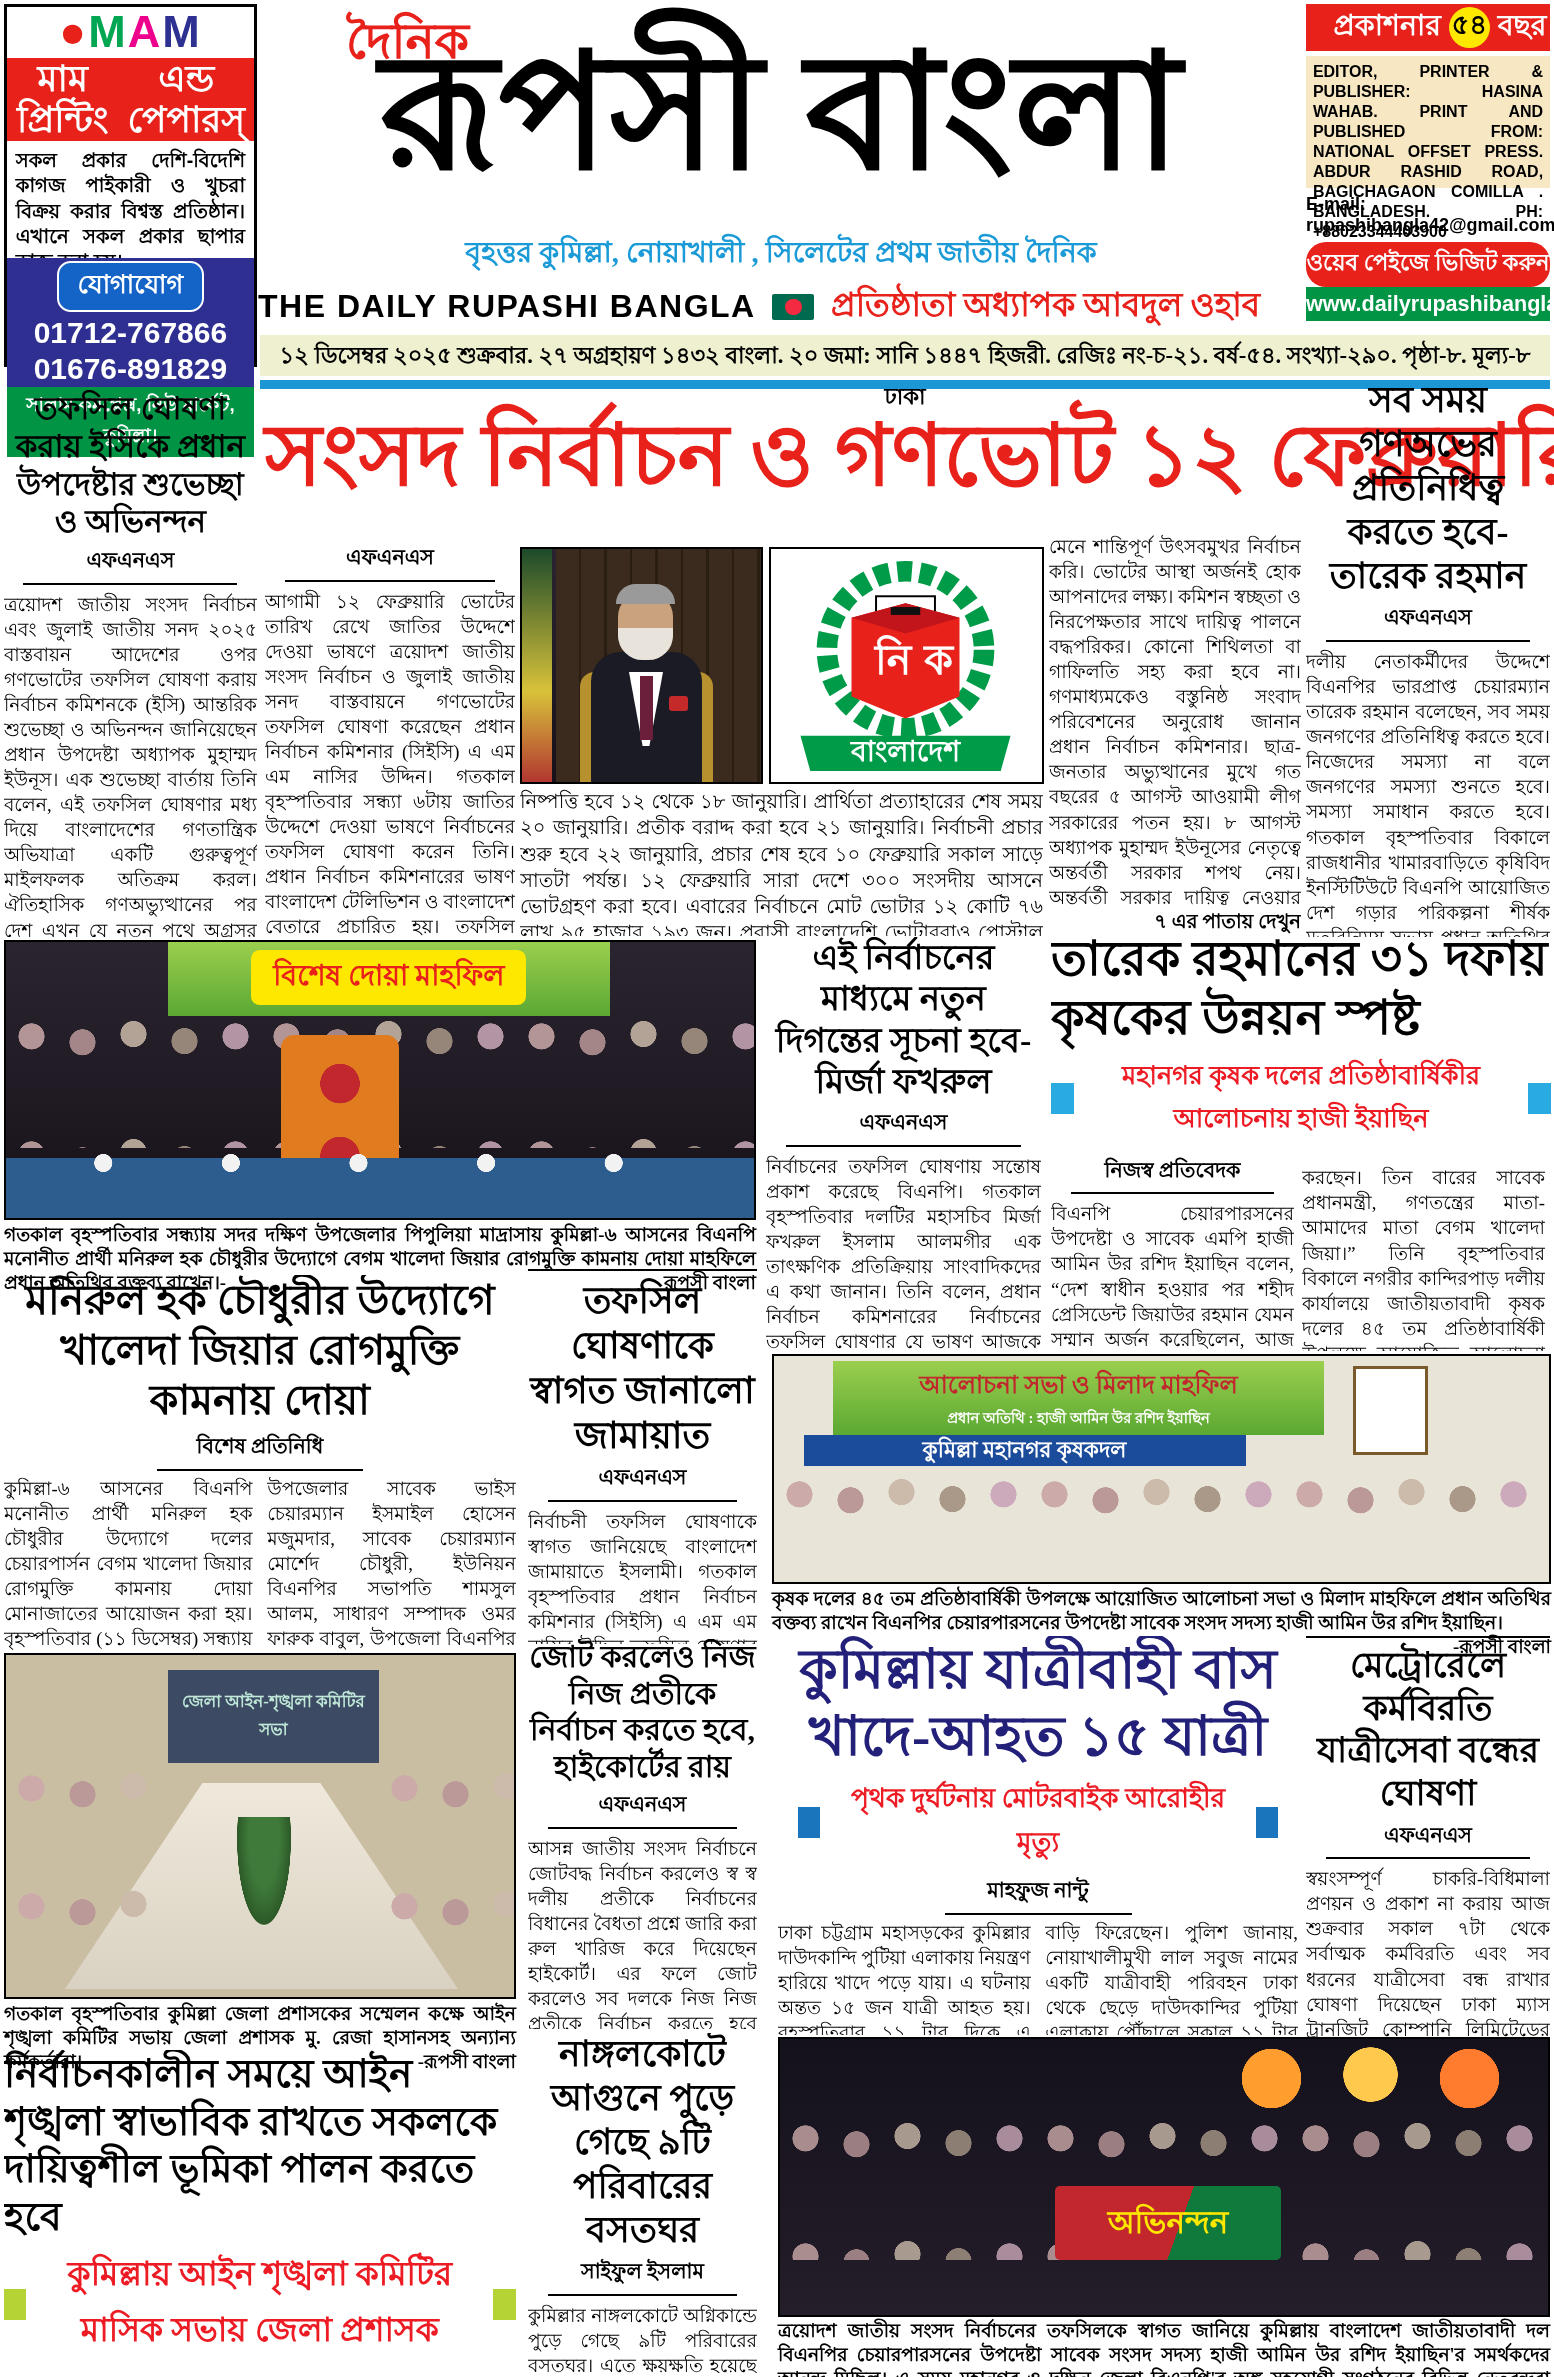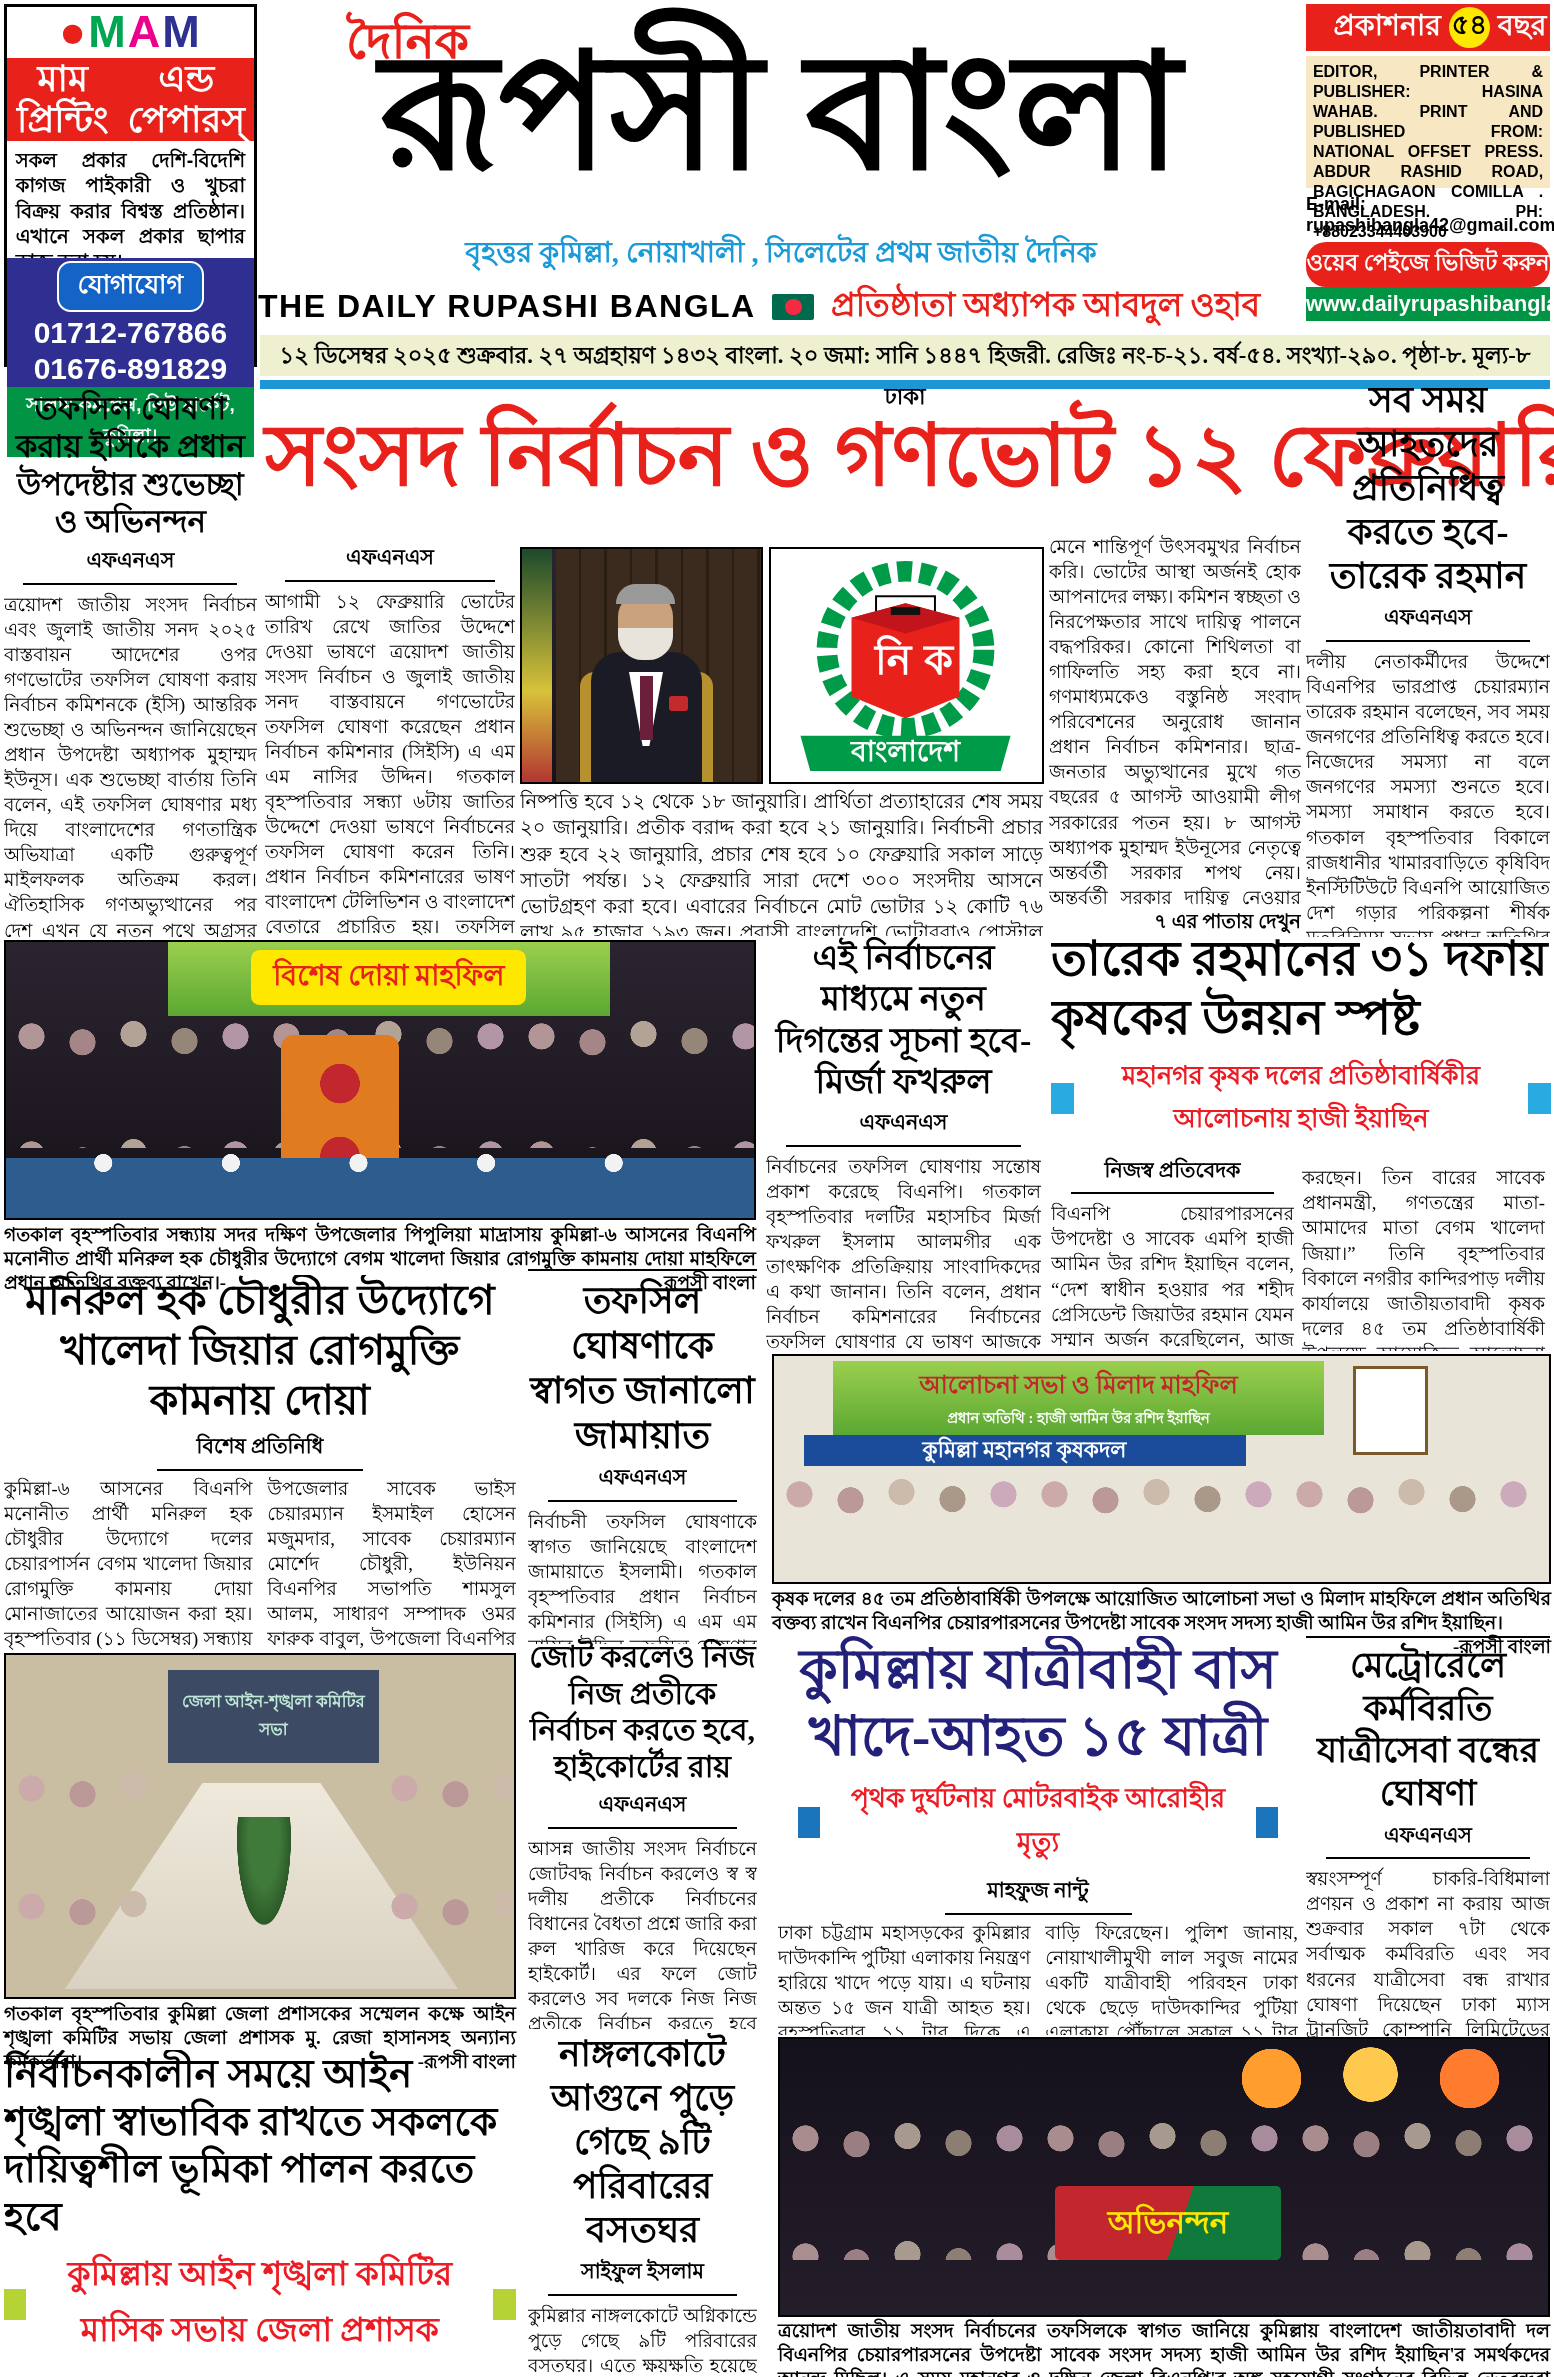--- a/index.html
+++ b/index.html
@@ -164,21 +164,21 @@
   </div>
 
   <div class="abs body-txt" style="left:520px;top:789px;width:523px;height:147px;font-size:19.6px;">নিষ্পত্তি হবে ১২ থেকে ১৮ জানুয়ারি। প্রার্থিতা প্রত্যাহারের শেষ সময় ২০ জানুয়ারি। প্রতীক বরাদ্দ করা হবে ২১ জানুয়ারি। নির্বাচনী প্রচার শুরু হবে ২২ জানুয়ারি, প্রচার শেষ হবে ১০ ফেব্রুয়ারি সকাল সাড়ে সাতটা পর্যন্ত। ১২ ফেব্রুয়ারি সারা দেশে ৩০০ সংসদীয় আসনে ভোটগ্রহণ করা হবে। এবারের নির্বাচনে মোট ভোটার ১২ কোটি ৭৬ লাখ ৯৫ হাজার ১৯৩ জন। প্রবাসী বাংলাদেশি ভোটাররাও পোস্টাল ব্যালটে ভোট দেওয়ার সুযোগ পাচ্ছেন। রাজনৈতিক দল ও প্রার্থীদের উদ্দেশে সিইসি বলেন, আসুন আচরণবিধি</div>
 
   <div class="abs" style="left:1049px;top:534px;width:252px;height:404px;overflow:hidden;">
     <div class="body-txt" style="height:371px;">মেনে শান্তিপূর্ণ উৎসবমুখর নির্বাচন করি। ভোটের আস্থা অর্জনই হোক আপনাদের লক্ষ্য। কমিশন স্বচ্ছতা ও নিরপেক্ষতার সাথে দায়িত্ব পালনে বদ্ধপরিকর। কোনো শিথিলতা বা গাফিলতি সহ্য করা হবে না। গণমাধ্যমকেও বস্তুনিষ্ঠ সংবাদ পরিবেশনের অনুরোধ জানান প্রধান নির্বাচন কমিশনার। ছাত্র-জনতার অভ্যুত্থানের মুখে গত বছরের ৫ আগস্ট আওয়ামী লীগ সরকারের পতন হয়। ৮ আগস্ট অধ্যাপক মুহাম্মদ ইউনূসের নেতৃত্বে অন্তর্বর্তী সরকার শপথ নেয়। অন্তর্বর্তী সরকার দায়িত্ব নেওয়ার ১৬ মাসের মাথায় জাতীয় নির্বাচনের তফসিল ঘোষণা করল নির্বাচন কমিশন। নির্বাচনের তফসিল ঘোষণার আগের দিন গত বুধবার দুপুরে সিইসির নেতৃত্বে নির্বাচন</div>
     <div class="more">৭ এর পাতায় দেখুন</div>
   </div>
 
   <div class="abs" style="left:1306px;top:379px;width:244px;height:558px;overflow:hidden;">
-    <div class="hl center" style="font-size:36px;">সব সময় আহতদের প্রতিনিধিত্ব করতে হবে-তারেক রহমান</div>
+    <div class="hl center" style="font-size:36px;">সব সময় গণঅভের প্রতিনিধিত্ব করতে হবে-তারেক রহমান</div>
     <div class="byline">এফএনএস</div>
     <div class="body-txt" style="height:363px;">দলীয় নেতাকর্মীদের উদ্দেশে বিএনপির ভারপ্রাপ্ত চেয়ারম্যান তারেক রহমান বলেছেন, সব সময় জনগণের প্রতিনিধিত্ব করতে হবে। নিজেদের সমস্যা না বলে জনগণের সমস্যা শুনতে হবে। সমস্যা সমাধান করতে হবে। গতকাল বৃহস্পতিবার বিকালে রাজধানীর খামারবাড়িতে কৃষিবিদ ইনস্টিটিউটে বিএনপি আয়োজিত দেশ গড়ার পরিকল্পনা শীর্ষক মতবিনিময় সভায় প্রধান অতিথির বক্তব্যে তিনি এসব কথা বলেন। লন্ডন থেকে ভার্চুয়ালি যুক্ত হন তিনি। বিএনপির সিনিয়র যুগ্ম মহাসচিব রুহুল কবির রিজভীর সভাপতিত্বে ও অনুষ্ঠান সঞ্চালনায় ছিলেন যুগ্ম মহাসচিব হাবিব উন নবী খান সোহেল। গত ৭ ডিসেম্বর এ কর্মসূচি শুরু হয়। চলবে ১৩ ডিসেম্বর পর্যন্ত। এতে প্রতিদিনই বিএনপির</div>
 
   </div>
 
   <div class="photo abs ph-dark" style="left:3.9px;top:940px;width:752px;height:280px;">
     <div class="banner-green abs" style="left:162px;top:0;width:442px;height:74px;">
       <div class="banner-yellow center" style="margin:7.9px auto 0;width:275px;font-size:28.5px;padding:3.9px 0;">বিশেষ দোয়া মাহফিল</div>
     </div>
     <div class="crowd abs" style="left:0;top:59px;width:752px;height:147px;opacity:.85;"></div>

